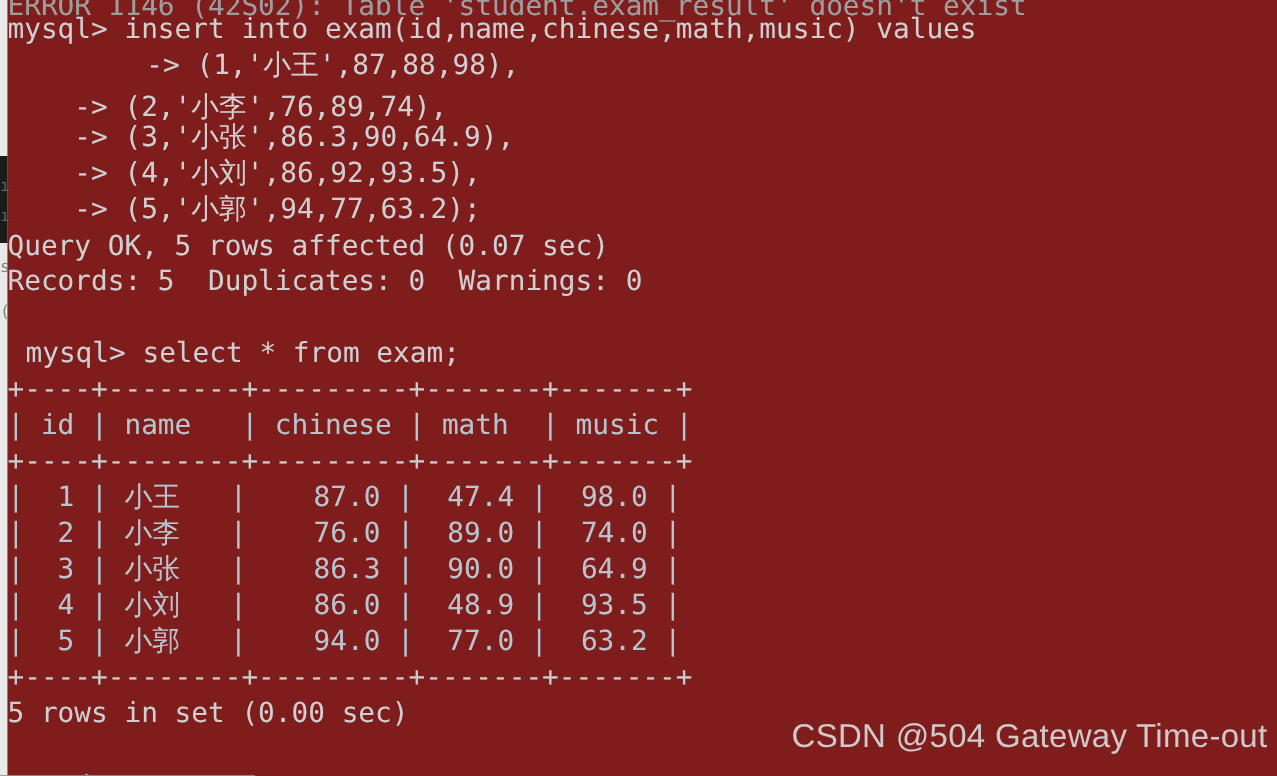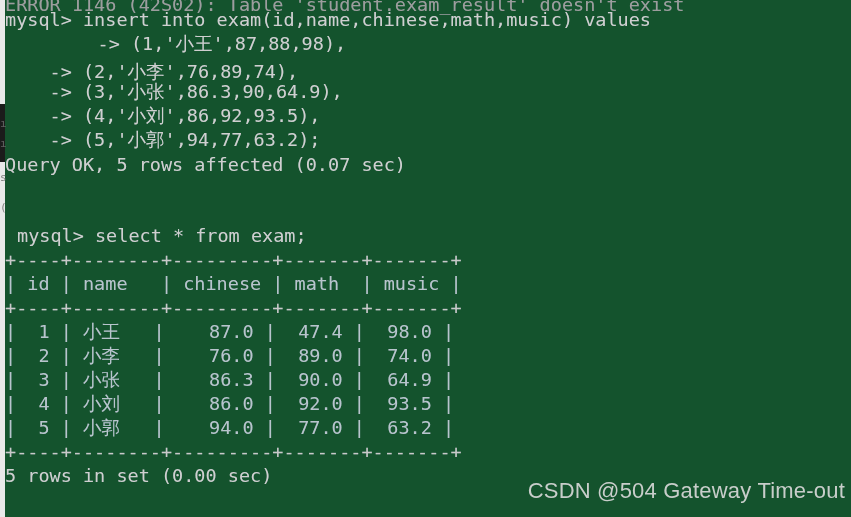--- a/index.html
+++ b/index.html
@@ -49,21 +49,21 @@
     opacity: 0.85;
   }
 
   
   #term {
     position: absolute;
     left: 5px;
     top: 0;
     width: 846px;
     height: 517px;
-    background: #14532d;
+    background: #7f1d1d;
     z-index: 2;
   }
 
   .line {
     position: absolute;
     left: 0;
     white-space: pre;
     color: #cfcfcf;
     font-family: "DejaVu Sans Mono", monospace;
     font-size: 18.5px;
@@ -129,28 +129,29 @@
 
   <div id="term">
     <div class="line clipped" style="top:-5px;">ERROR 1146 (42S02): Table 'student.exam_result' doesn't exist</div>
     <div class="line" style="top:10px;">mysql&gt; insert into exam(id,name,chinese,math,music) values</div>
     <div class="line" style="top:34px;margin-left:48px;">    -&gt; (1,'小王',87,88,98),</div>
     <div class="line" style="top:62px;">    -&gt; (2,'小李',76,89,74),</div>
     <div class="line" style="top:82px;">    -&gt; (3,'小张',86.3,90,64.9),</div>
     <div class="line" style="top:106px;">    -&gt; (4,'小刘',86,92,93.5),</div>
     <div class="line" style="top:130px;">    -&gt; (5,'小郭',94,77,63.2);</div>
     <div class="line" style="top:155px;">Query OK, 5 rows affected (0.07 sec)</div>
+    <div class="line" style="top:178px;">Records: 5  Duplicates: 0  Warnings: 0</div>
     <div class="line" style="top:226px;padding-left:12px;">mysql&gt; select * from exam;</div>
     <div class="line rule" style="top:250px;">+----+--------+---------+-------+-------+</div>
     <div class="line bar" style="top:274px;">| id | name   | chinese | math  | music |</div>
     <div class="line rule" style="top:298px;">+----+--------+---------+-------+-------+</div>
     <div class="line bar" style="top:322px;">|  1 | 小王   |    87.0 |  47.4 |  98.0 |</div>
     <div class="line bar" style="top:346px;">|  2 | 小李   |    76.0 |  89.0 |  74.0 |</div>
     <div class="line bar" style="top:370px;">|  3 | 小张   |    86.3 |  90.0 |  64.9 |</div>
-    <div class="line bar" style="top:394px;">|  4 | 小刘   |    86.0 |  92.0 |  93.5 |</div>
+    <div class="line bar" style="top:394px;">|  4 | 小刘   |    86.0 |  48.9 |  93.5 |</div>
     <div class="line bar" style="top:418px;">|  5 | 小郭   |    94.0 |  77.0 |  63.2 |</div>
     <div class="line rule" style="top:442px;">+----+--------+---------+-------+-------+</div>
     <div class="line" style="top:466px;">5 rows in set (0.00 sec)</div>
   </div>
 
   <div id="bottom-partial">-&gt;</div>
 
   <div id="watermark">CSDN @504 Gateway Time-out</div>
 
 </div>

